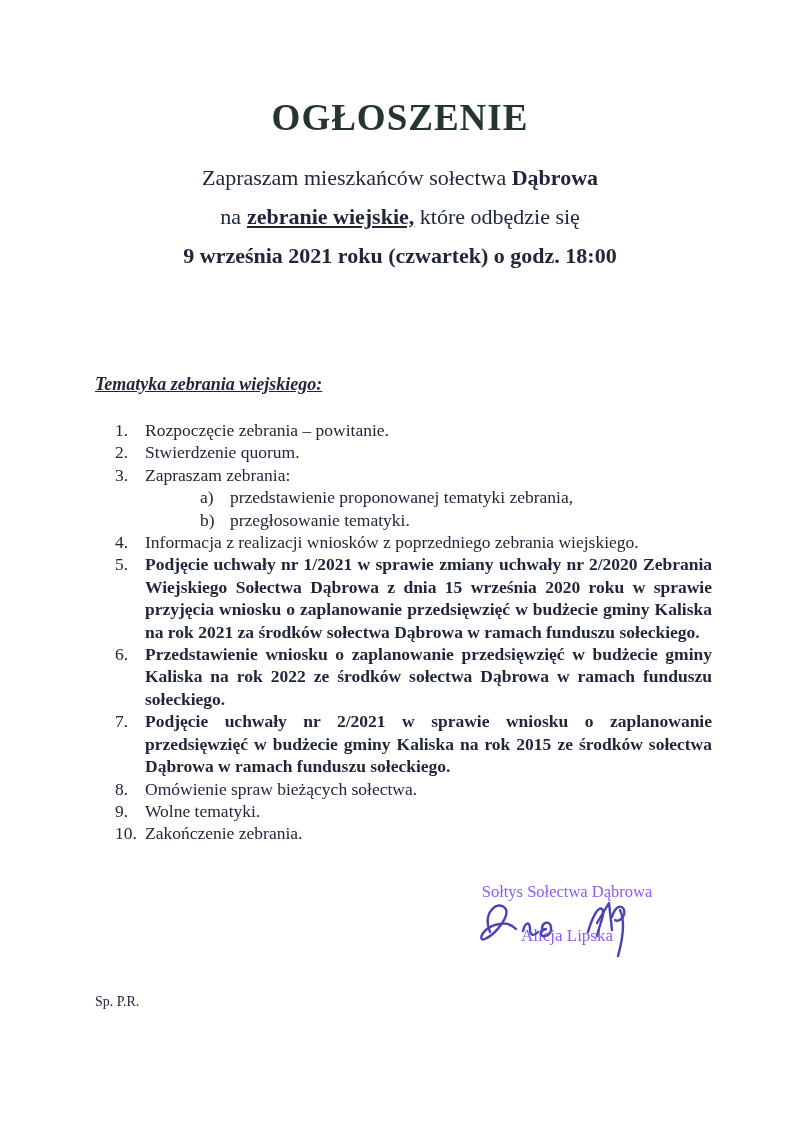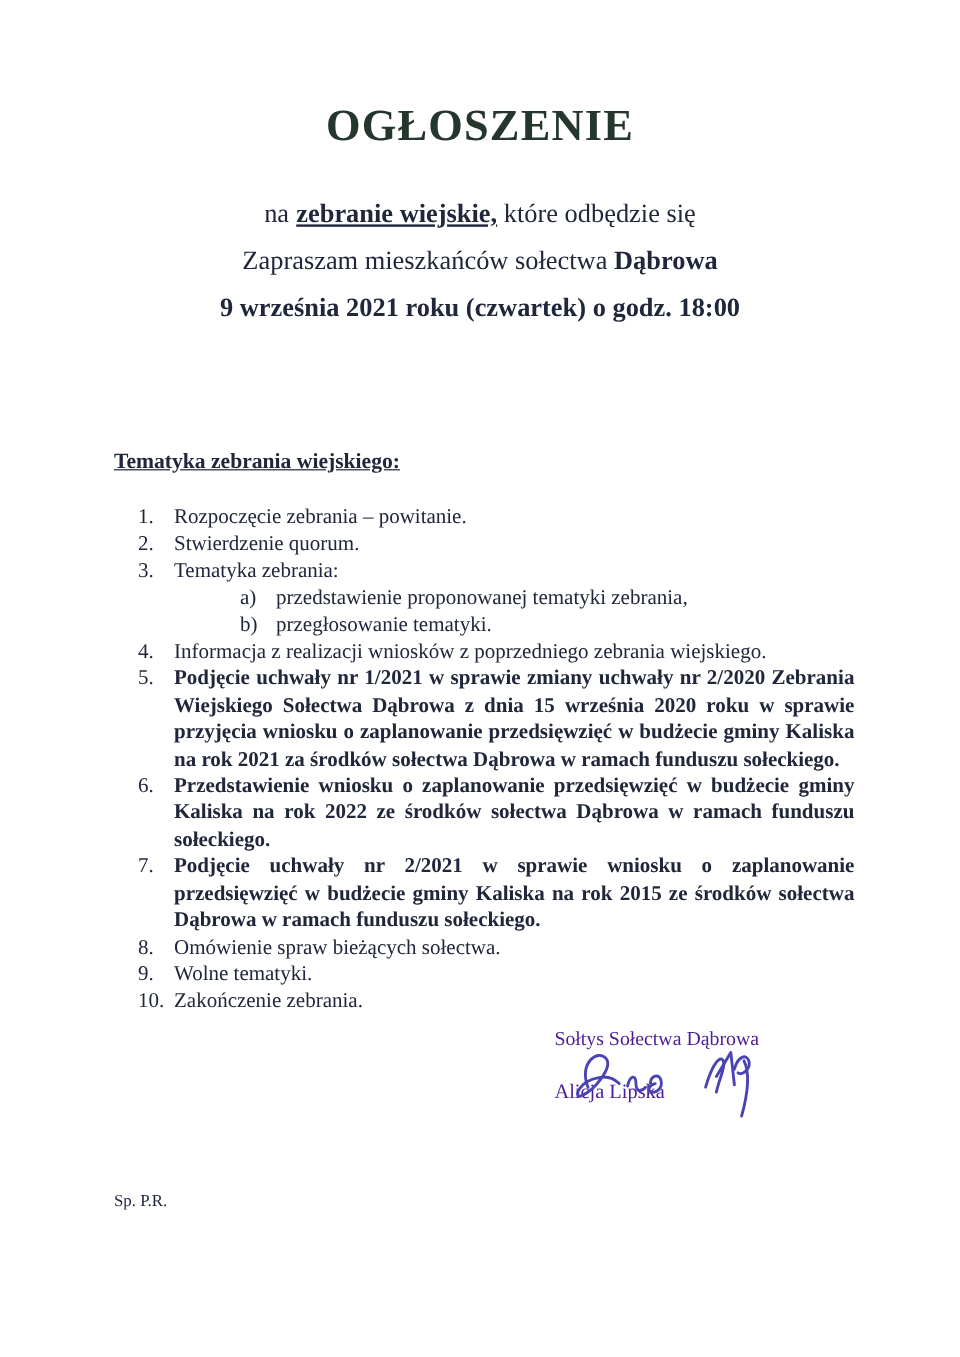--- a/index.html
+++ b/index.html
@@ -14,21 +14,21 @@
     margin: 0 auto;
     background: #ffffff;
     font-family: "Liberation Serif", serif;
     color: #222836;
     overflow: hidden;
   }
 
   
   .doc-title {
     position: absolute;
-    top: 84px;
+    top: 96px;
     left: 0;
     width: 100%;
     text-align: center;
     font-size: 37px;
     font-weight: 700;
     letter-spacing: 1px;
     color: #25362d;
   }
 
   
@@ -52,20 +52,21 @@
 
   
   .agenda-heading {
     position: absolute;
     top: 374px;
     left: 95px;
     font-size: 18px;
     font-weight: 700;
     text-decoration: underline;
     color: #20273a;
+    font-style: italic;
   }
 
   
   .agenda-list {
     position: absolute;
     top: 419px;
     left: 115px;
     width: 597px;
     font-size: 17.5px;
     line-height: 22.4px;
@@ -81,25 +82,25 @@
   .sub-item {
     display: flex;
     padding-left: 85px;
   }
   .sub-mark { flex: 0 0 30px; }
   .sub-text { flex: 1 1 auto; }
 
   
   .signature {
     position: absolute;
-    top: 856px;
+    top: 882px;
     left: 462px;
     width: 210px;
-    text-align: left;
-    color: #4c1d95;
+    text-align: center;
+    color: #8b5cf6;
   }
   .sig-role { font-size: 16.5px; position: relative; z-index: 1; }
   .sig-name { font-size: 17px; margin-top: 24px; position: relative; z-index: 1; }
   .sig-ink {
     position: absolute;
     left: 6px;
     top: 14px;
     z-index: 2;
     pointer-events: none;
   }
@@ -114,41 +115,41 @@
   }
 </style>
 </head>
 <body>
 
 <div class="page">
 
   <div class="doc-title">OGŁOSZENIE</div>
 
   <div class="intro">
+    <div class="intro-line"><span>Zapraszam mieszkańców sołectwa </span><span class="bold">Dąbrowa</span></div>
     <div class="intro-line"><span>na</span><span class="bold-underline">zebranie wiejskie,</span><span> które odbędzie się</span></div>
-    <div class="intro-line"><span>Zapraszam mieszkańców sołectwa </span><span class="bold">Dąbrowa</span></div>
     <div class="intro-line bold">9 września 2021 roku (czwartek) o godz. 18:00</div>
   </div>
 
   <div class="agenda-heading">Tematyka zebrania wiejskiego:</div>
 
   <div class="agenda-list">
     <div class="agenda-item">
       <span class="agenda-num">1.</span>
       <span class="agenda-text">Rozpoczęcie zebrania – powitanie.</span>
     </div>
 
     <div class="agenda-item">
       <span class="agenda-num">2.</span>
       <span class="agenda-text">Stwierdzenie quorum.</span>
     </div>
 
     <div class="agenda-item">
       <span class="agenda-num">3.</span>
-      <span class="agenda-text">Tematyka zebrania:</span>
+      <span class="agenda-text">Zapraszam zebrania:</span>
     </div>
     <div class="agenda-sub">
         <div class="sub-item">
           <span class="sub-mark">a)</span>
           <span class="sub-text">przedstawienie proponowanej tematyki zebrania,</span>
         </div>
         <div class="sub-item">
           <span class="sub-mark">b)</span>
           <span class="sub-text">przegłosowanie tematyki.</span>
         </div>

